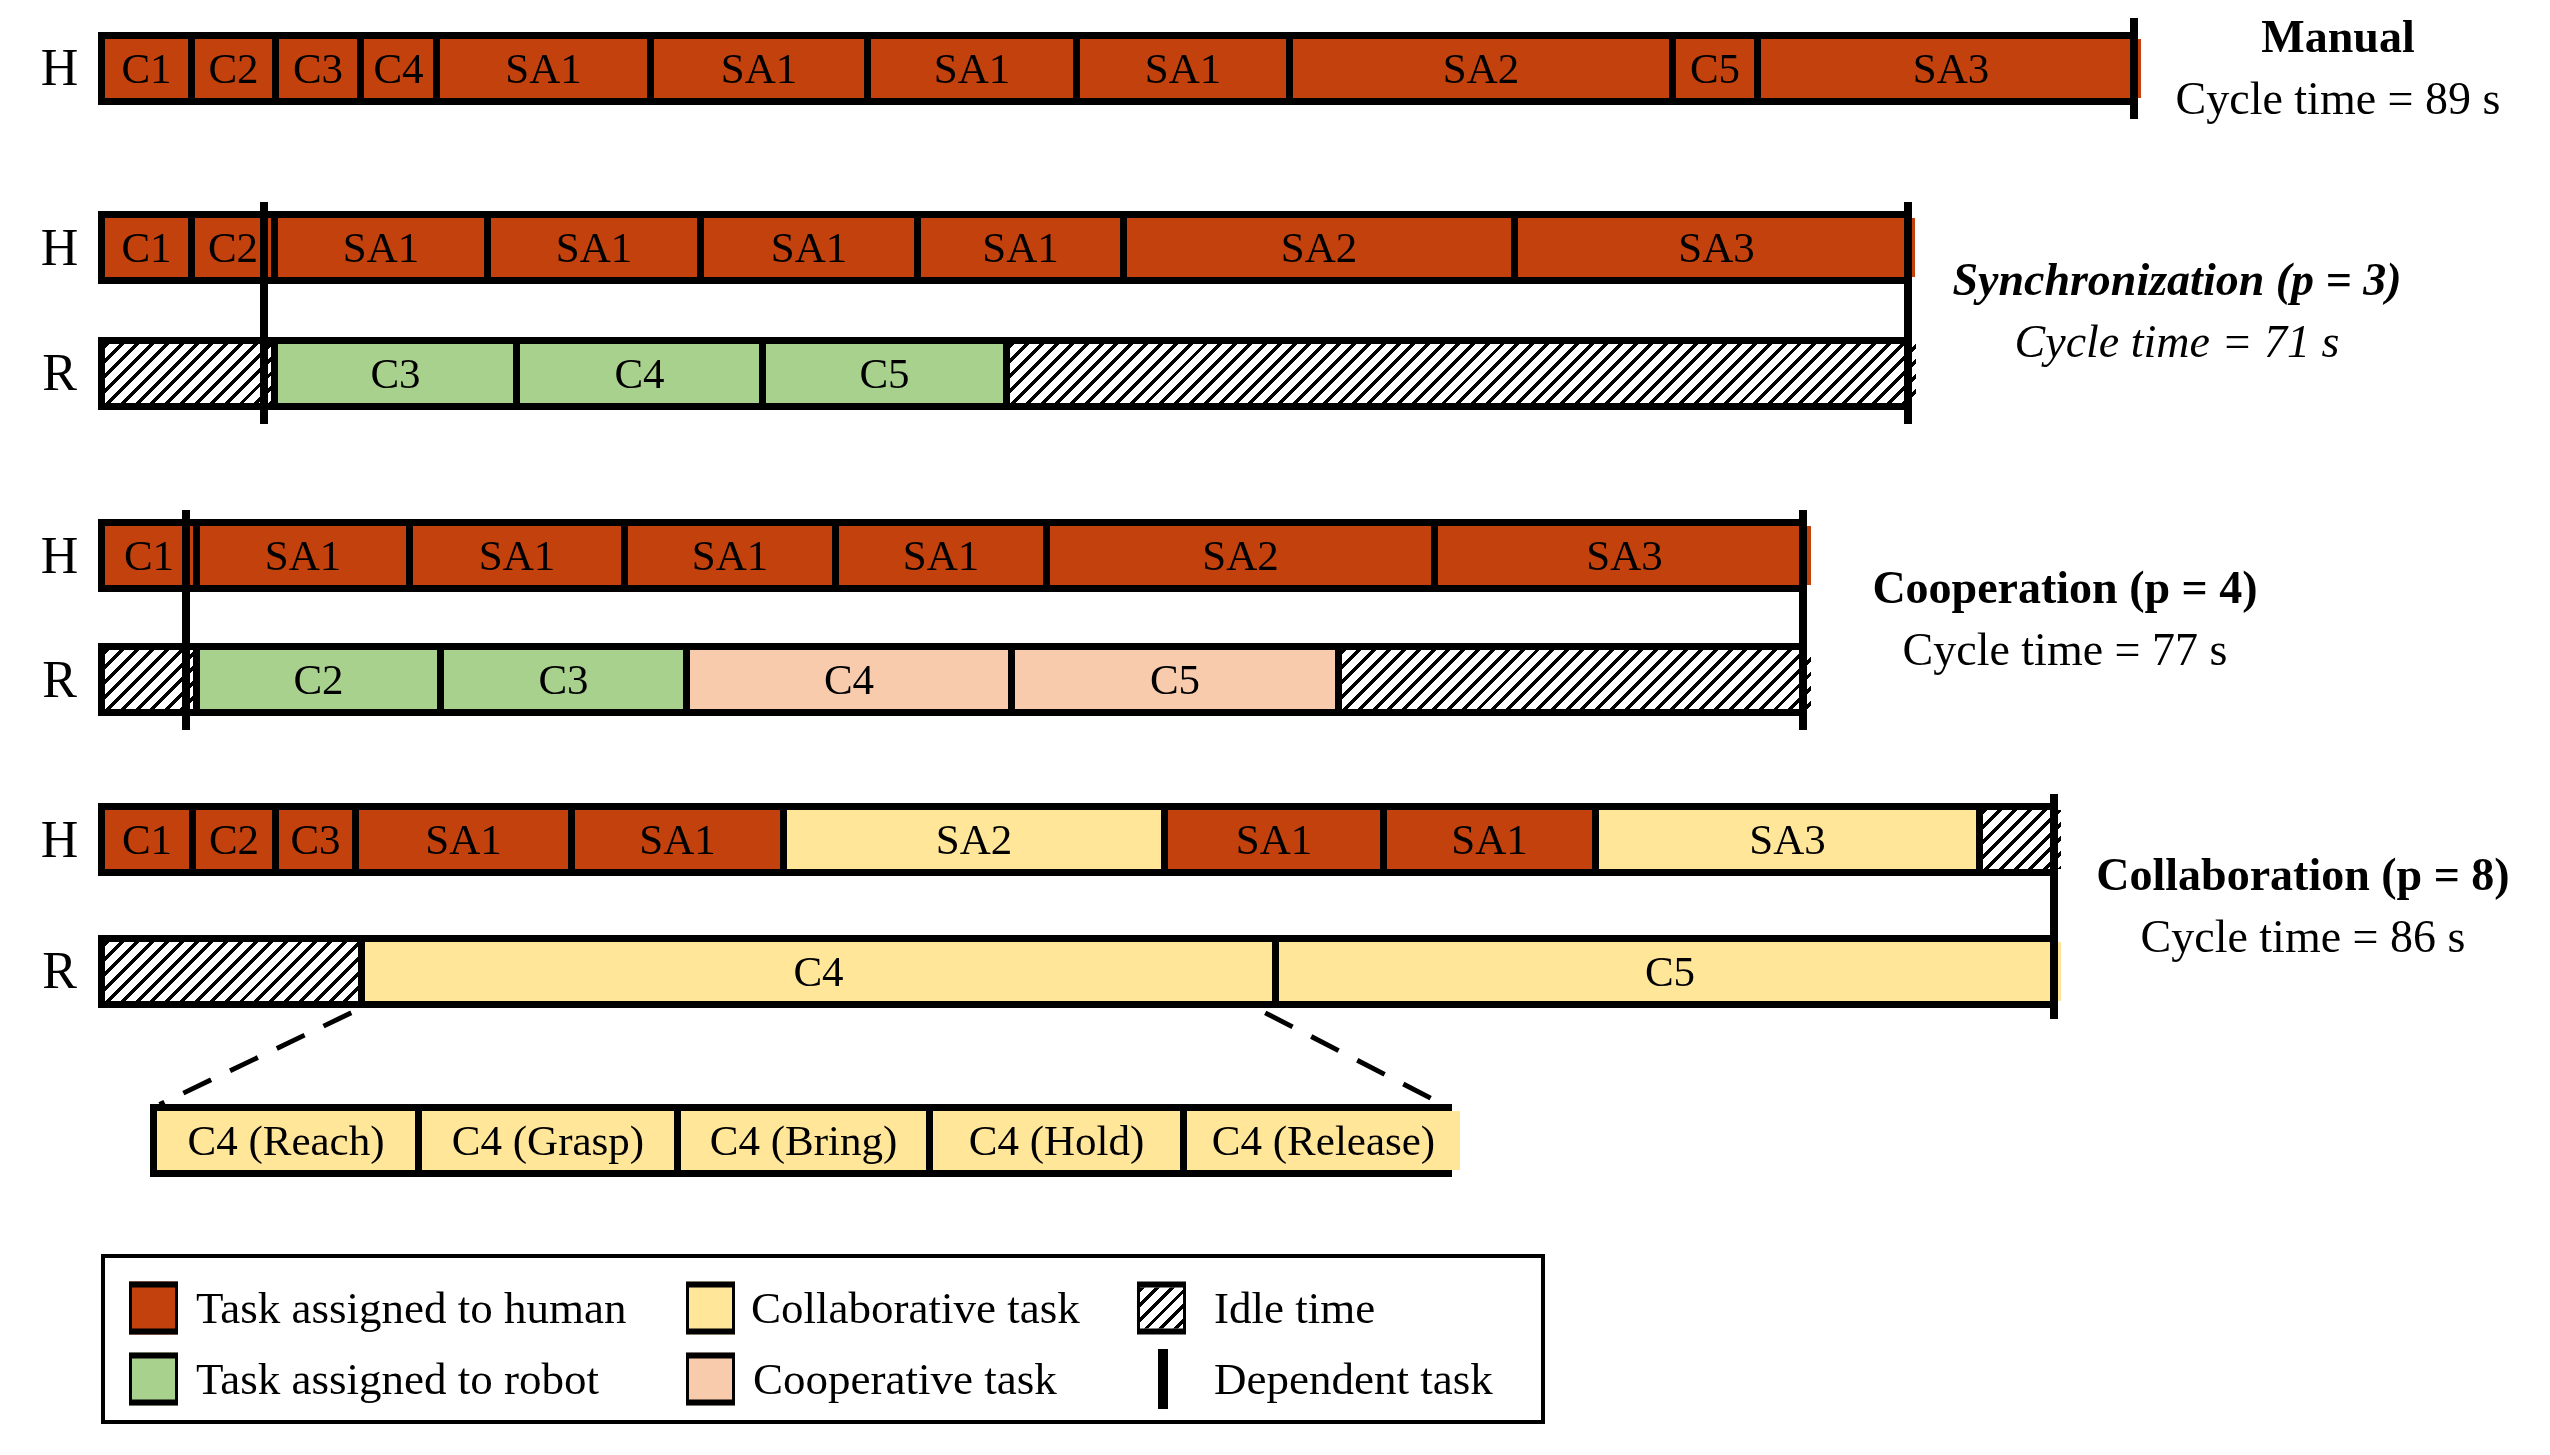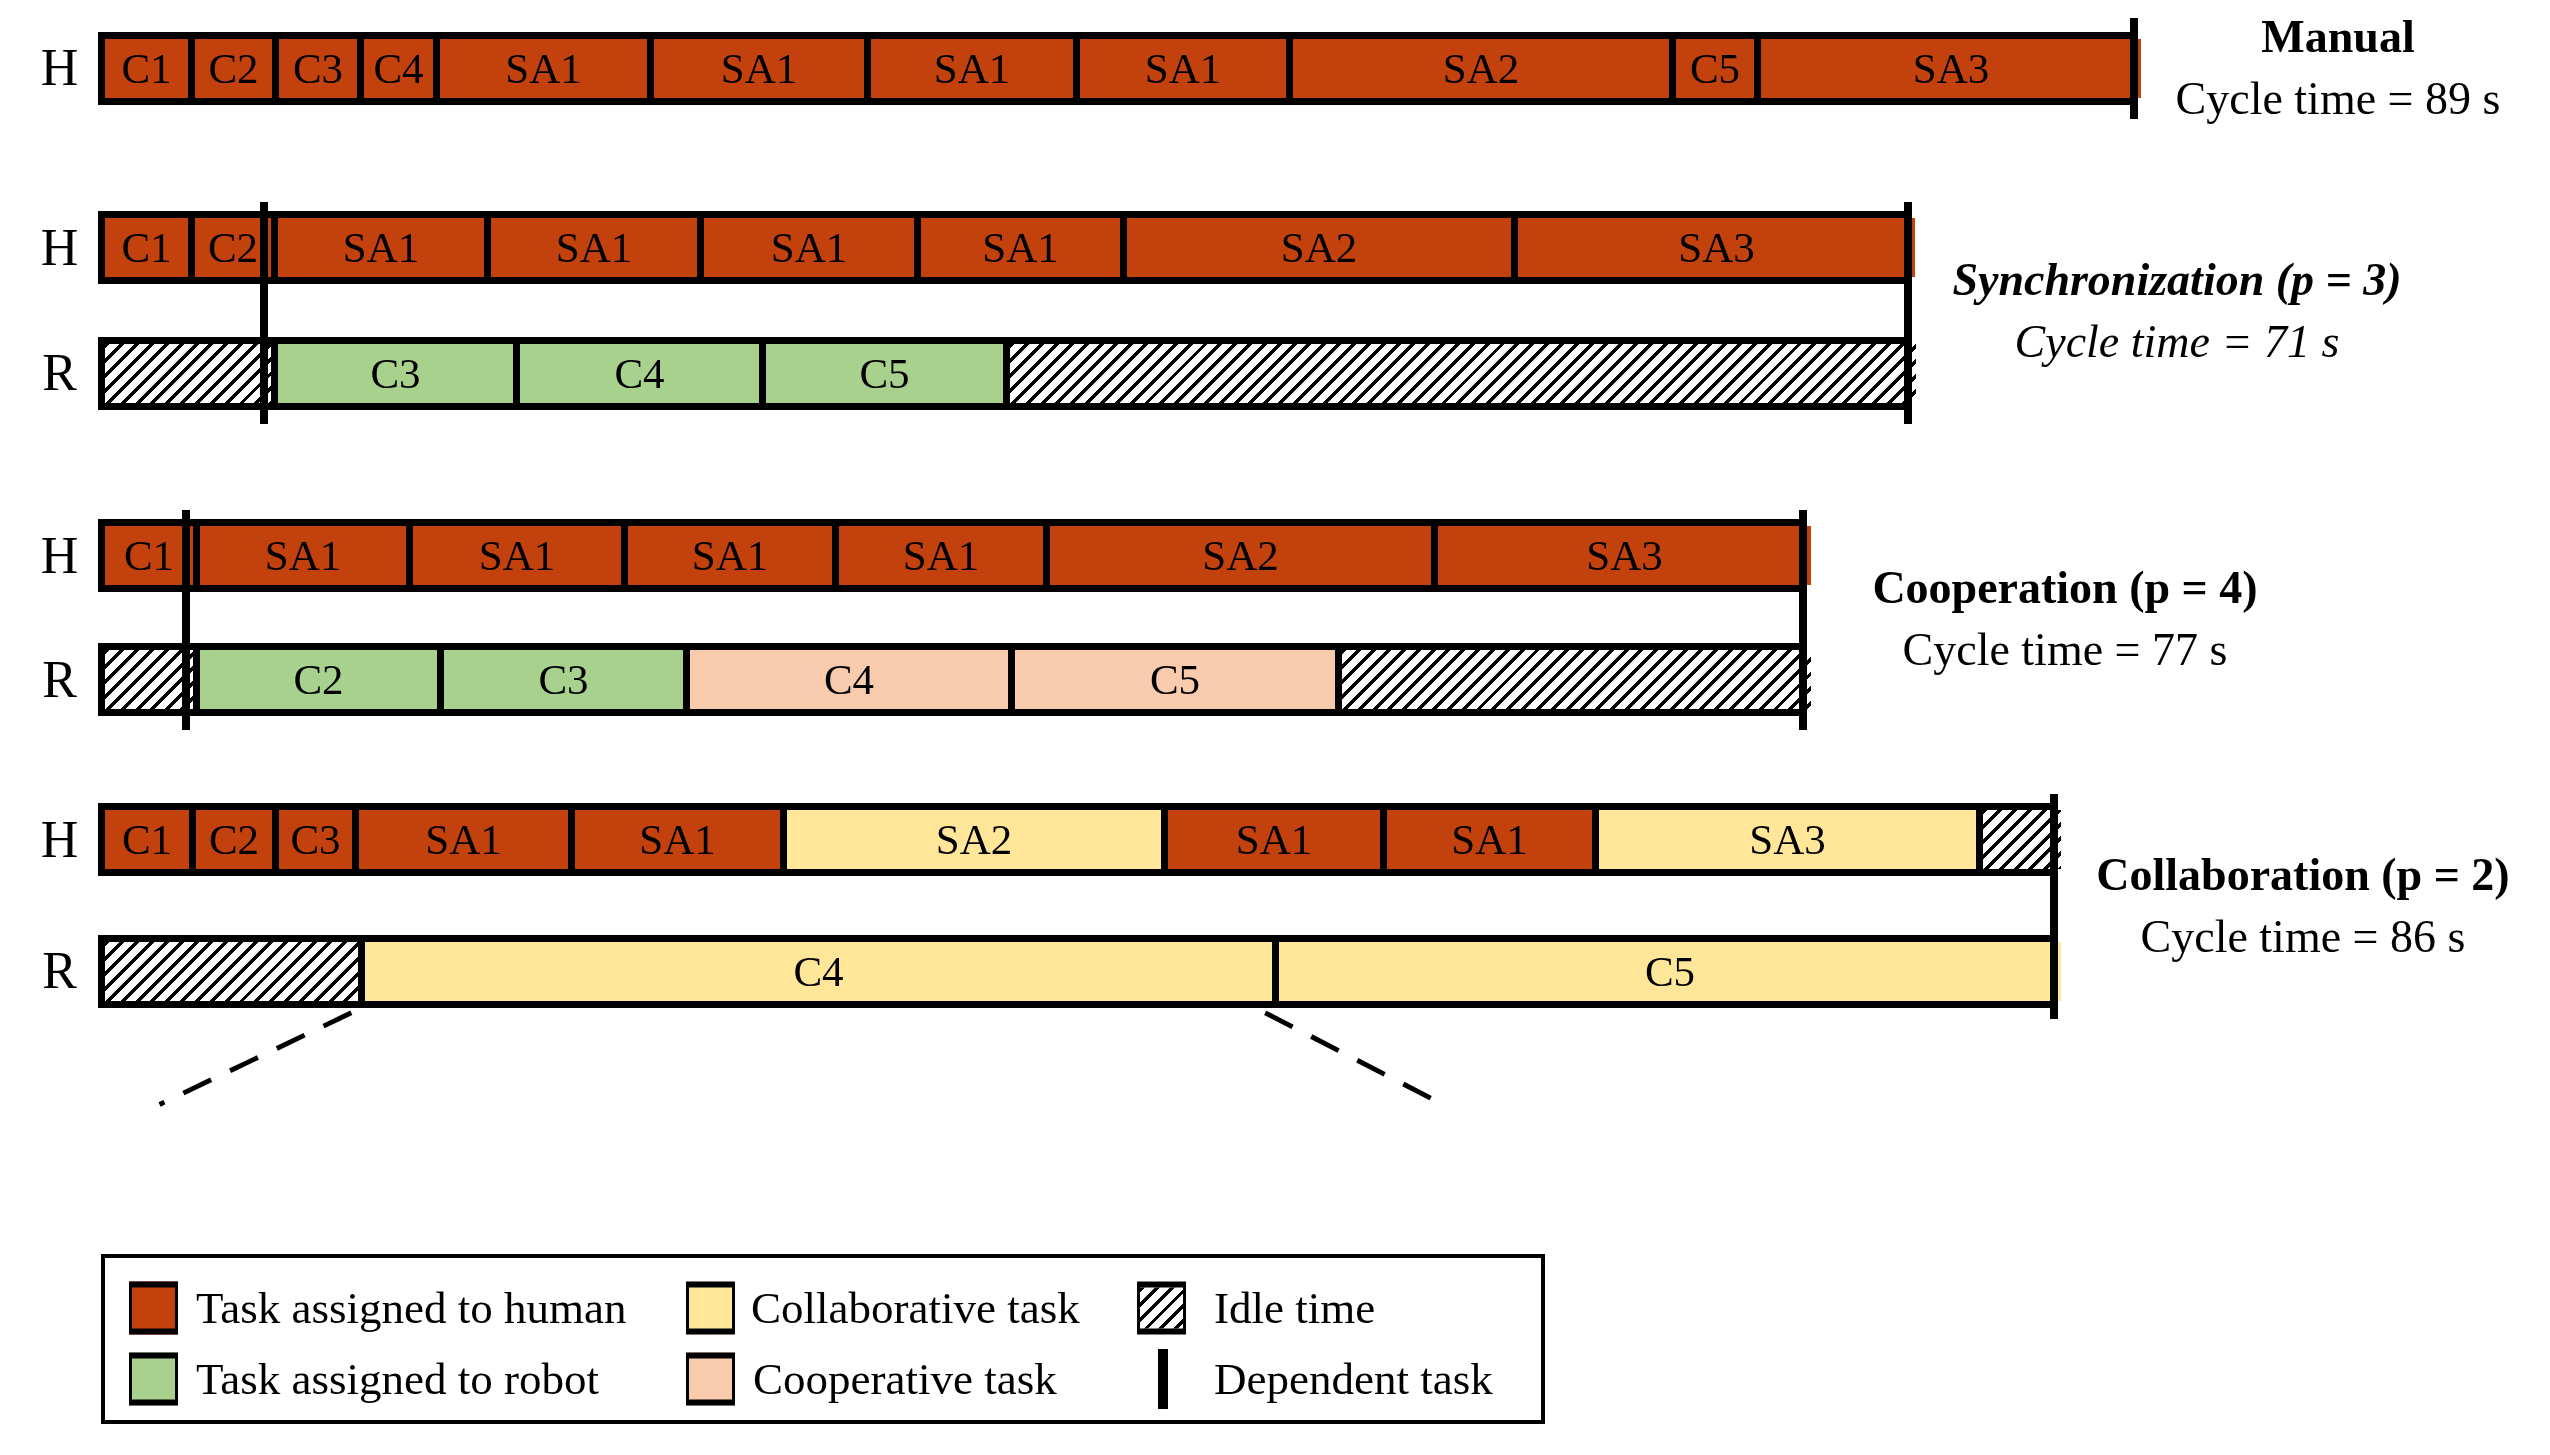--- a/index.html
+++ b/index.html
@@ -214,22 +214,39 @@
       <div class="seg collaborative sep" style="flex: 0 0 914px;">
         <span>C4</span>
       </div>
       <div class="seg collaborative sep" style="flex: 0 0 789px;">
         <span>C5</span>
       </div>
     </div>
     <div class="rowlab" style="left: 21px; width: 77px; top: 971px;">R</div>
     <div class="marker" style="left: 2050px; top: 794px; height: 225px;"></div>
     <div class="titleblock" style="left: 2303px; top: 906px;">
-      <div class="t">Collaboration (p = 2)</div>
+      <div class="t">Collaboration (p = 8)</div>
       <div class="s">Cycle time = 86 s</div>
+    </div>
+    <div class="bar" style="left: 150px; top: 1104px; width: 1302px; height: 73px;">
+      <div class="seg collaborative" style="flex: 0 0 258px;">
+        <span>C4 (Reach)</span>
+      </div>
+      <div class="seg collaborative sep" style="flex: 0 0 259px;">
+        <span>C4 (Grasp)</span>
+      </div>
+      <div class="seg collaborative sep" style="flex: 0 0 252px;">
+        <span>C4 (Bring)</span>
+      </div>
+      <div class="seg collaborative sep" style="flex: 0 0 254px;">
+        <span>C4 (Hold)</span>
+      </div>
+      <div class="seg collaborative sep" style="flex: 0 0 280px;">
+        <span>C4 (Release)</span>
+      </div>
     </div>
     <svg id="callouts" width="2550" height="1456" viewBox="0 0 3644 2080">
       <line x1="502" y1="1447" x2="228" y2="1578" stroke="#000" stroke-width="7" stroke-dasharray="44 30"></line>
       <line x1="1808" y1="1447" x2="2062" y2="1578" stroke="#000" stroke-width="7" stroke-dasharray="44 30"></line>
     </svg>
     <div class="legendbox" style="left: 101px; top: 1254px; width: 1444px; height: 170px;"></div>
     <div class="lswatch human" style="left: 129px; top: 1308px;"></div>
     <div class="ltext" style="left: 196px; top: 1308px;">Task assigned to human</div>
     <div class="lswatch collaborative" style="left: 686px; top: 1308px;"></div>
     <div class="ltext" style="left: 751px; top: 1308px;">Collaborative task</div>

